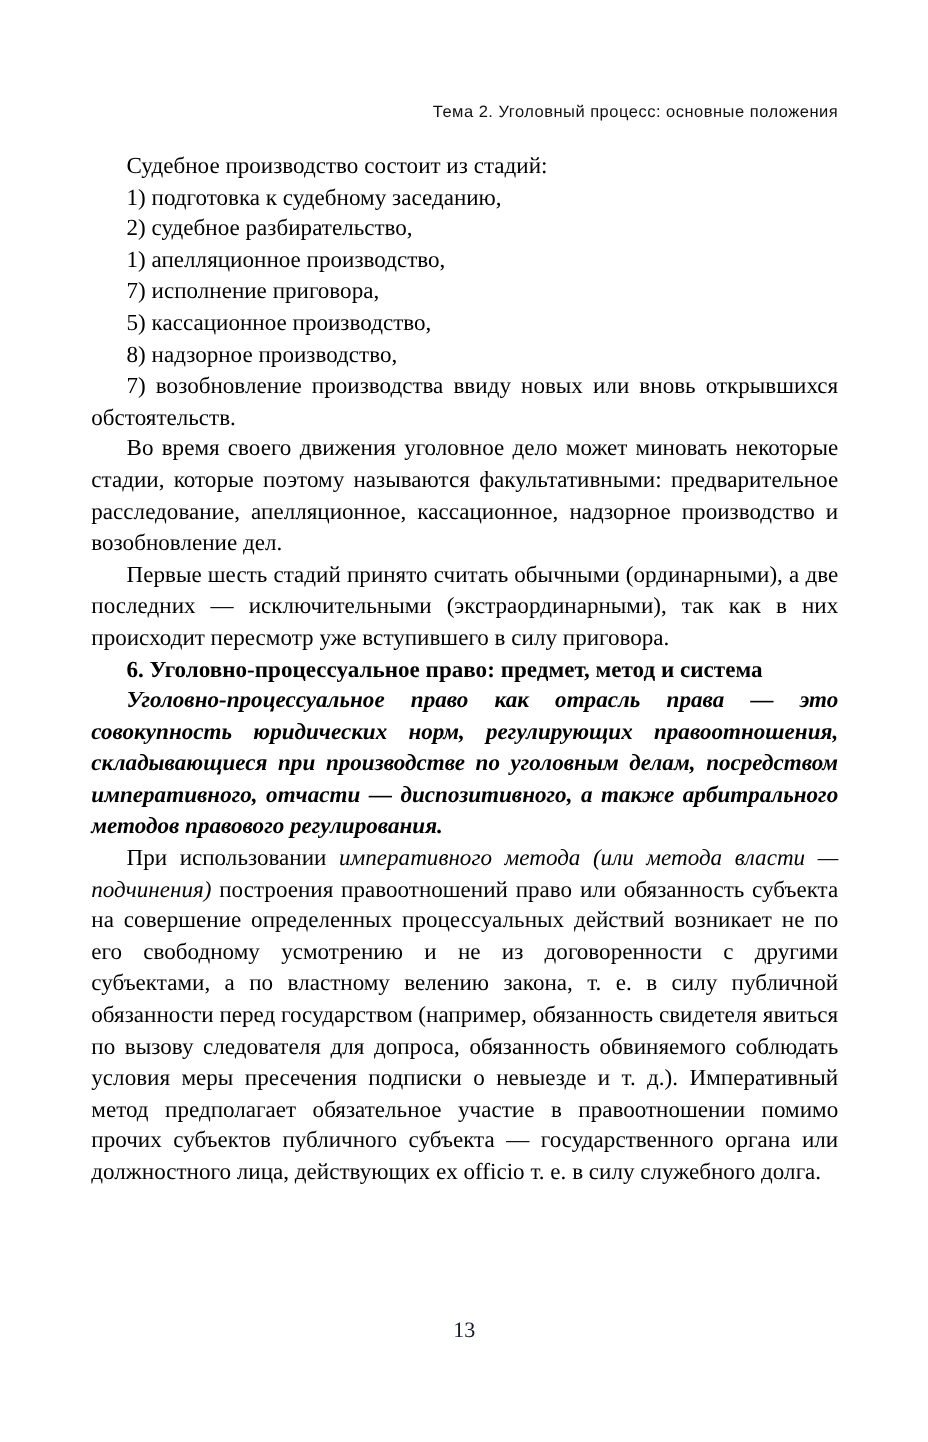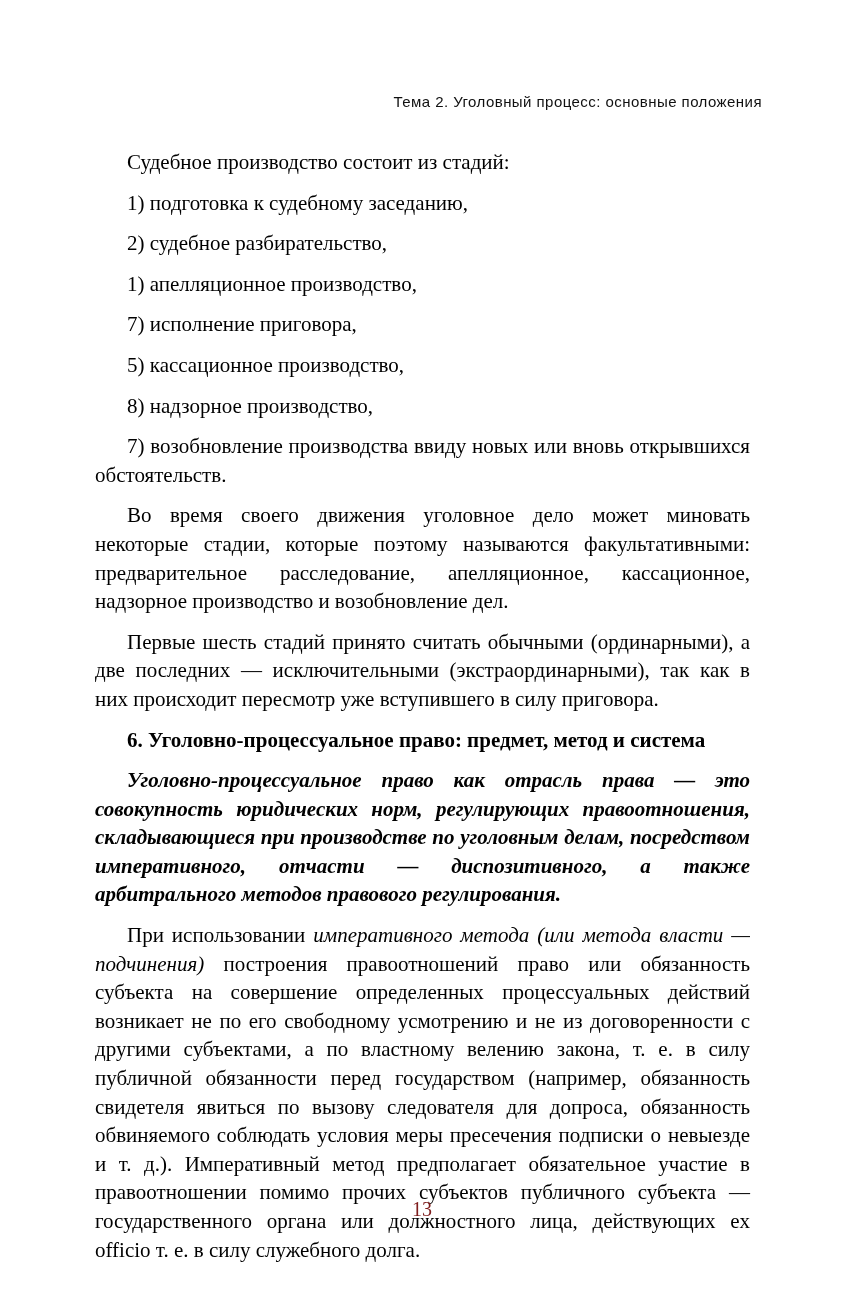--- a/index.html
+++ b/index.html
@@ -33,21 +33,21 @@
     position: absolute;
     top: 136px;
     left: 83px;
     width: 679px;
     font-size: 21px;
     line-height: 28.6px;
     text-align: justify;
     text-justify: inter-word;
   }
   .body-text p {
-    margin: 12px;
+    margin: 0;
     padding: 0;
     text-indent: 32px;
   }
   .section-heading {
     margin: 0;
     padding: 0;
     margin-top: 30px;
     margin-bottom: 22px;
     font-size: 21px;
     font-weight: bold;
@@ -63,21 +63,21 @@
     font-style: italic;
     font-weight: normal;
   }
   .page-number {
     position: absolute;
     top: 1198px;
     left: 0;
     width: 844px;
     text-align: center;
     font-size: 20px;
-    color: #7f1d1d;
+    color: #0f172a;
   }
 </style>
 </head>
 <body>
 
 <div class="page">
 
   <div class="running-header">Тема 2. Уголовный процесс: основные положения</div>
 
   <div class="body-text">

